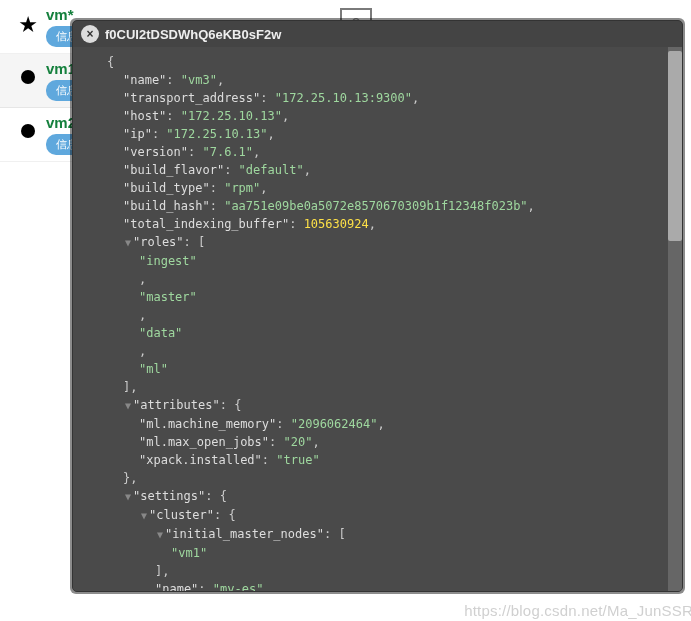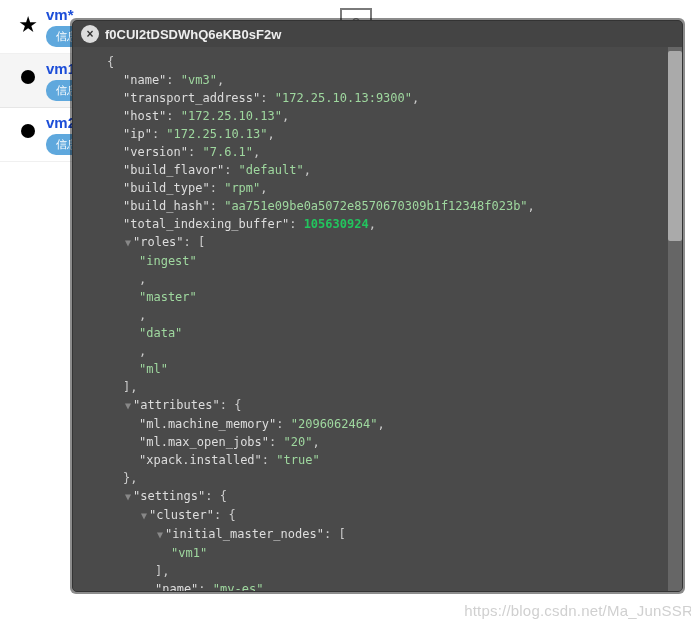--- a/index.html
+++ b/index.html
@@ -5,41 +5,41 @@
   * { margin: 0; padding: 0; box-sizing: border-box; }
   body { width: 691px; height: 621px; background: #fff; font-family: "Segoe UI", Arial, sans-serif; position: relative; overflow: hidden; }
   
   .sidebar { position: absolute; left: 0; top: 0; width: 380px; }
   .node-row { display: flex; align-items: flex-start; padding: 6px 8px 6px 10px; border-bottom: 1px solid rgba(0,0,0,0.06); }
   .node-row.alt { background: #f5f5f5; }
   .bullet { width: 36px; display: flex; justify-content: center; padding-top: 6px; }
   .bullet-star { font-size: 22px; color: #000; }
   .bullet-dot { width: 14px; height: 14px; border-radius: 50%; background: #000; margin-top: 4px; }
   .node-body { flex: 1; }
-  .node-name { font-weight: 700; font-size: 15px; color: #1d4ed8; margin-bottom: 3px; }
+  .node-name { font-weight: 700; font-size: 15px; color: #15803d; margin-bottom: 3px; }
   .pill-row { display: flex; gap: 6px; }
   .pill { display: inline-flex; align-items: center; gap: 3px; background: #5fa8dd; color: #fff; font-size: 11px; padding: 3px 8px 3px 10px; border-radius: 10px; cursor: pointer; }
   .pill.dark { background: #6a6a6a; }
   .pill .caret { font-size: 9px; }
   .count-badge { width: 32px; height: 34px; border: 2px solid #7a7a7a; display: flex; align-items: center; justify-content: center; font-size: 18px; color: #888; font-weight: 500; margin-top: 2px; }
   .count-badge.sel { border-color: #2d8f2d; }
   
   .modal-overlay { position: absolute; left: 70px; top: 18px; right: 6px; bottom: 27px; background: rgba(0,0,0,0.45); border-radius: 6px; padding: 2px; }
   .modal { background: #444; border: 1px solid #333; border-radius: 5px; height: 100%; display: flex; flex-direction: column; overflow: hidden; }
   .modal-head { display: flex; align-items: center; padding: 4px 8px; gap: 6px; }
   .close-btn { width: 18px; height: 18px; border-radius: 50%; background: #ddd; color: #333; font-size: 12px; font-weight: bold; display: flex; align-items: center; justify-content: center; cursor: pointer; }
   .modal-title { flex: 1; text-align: left; color: #eee; font-weight: 700; font-size: 13px; }
   .scrollbar { width: 14px; background: #666; display: flex; flex-direction: column; }
   .scroll-thumb { background: #aaa; width: 100%; border-radius: 2px; }
   
   .json-body { flex: 1; background: #4a4a4a; display: flex; overflow: hidden; }
   .json-content { flex: 1; padding: 6px 10px 6px 10px; color: #ccc; font-family: "Consolas", monospace; font-size: 12px; line-height: 18px; overflow: hidden; }
   .json-content .k { color: #ddd; }
   .json-content .s { color: #9fd89f; }
-  .json-content .n { color: #22c55e; font-weight: bold; }
+  .json-content .n { color: #fde047; }
   .json-content .p { color: #ccc; }
   .json-content .tw { color: #888; font-size: 10px; display: inline-block; width: 10px; text-align: center; }
   .i1 { padding-left: 24px; } .i2 { padding-left: 40px; } .i3 { padding-left: 56px; }
   .i4 { padding-left: 72px; } .i5 { padding-left: 88px; }
   
   .watermark { position: absolute; right: -2px; bottom: 2px; color: #d0d0d0; font-size: 15px; font-family: Arial, sans-serif; letter-spacing: 0.2px; }
 </style>
 </head>
 <body>
 

